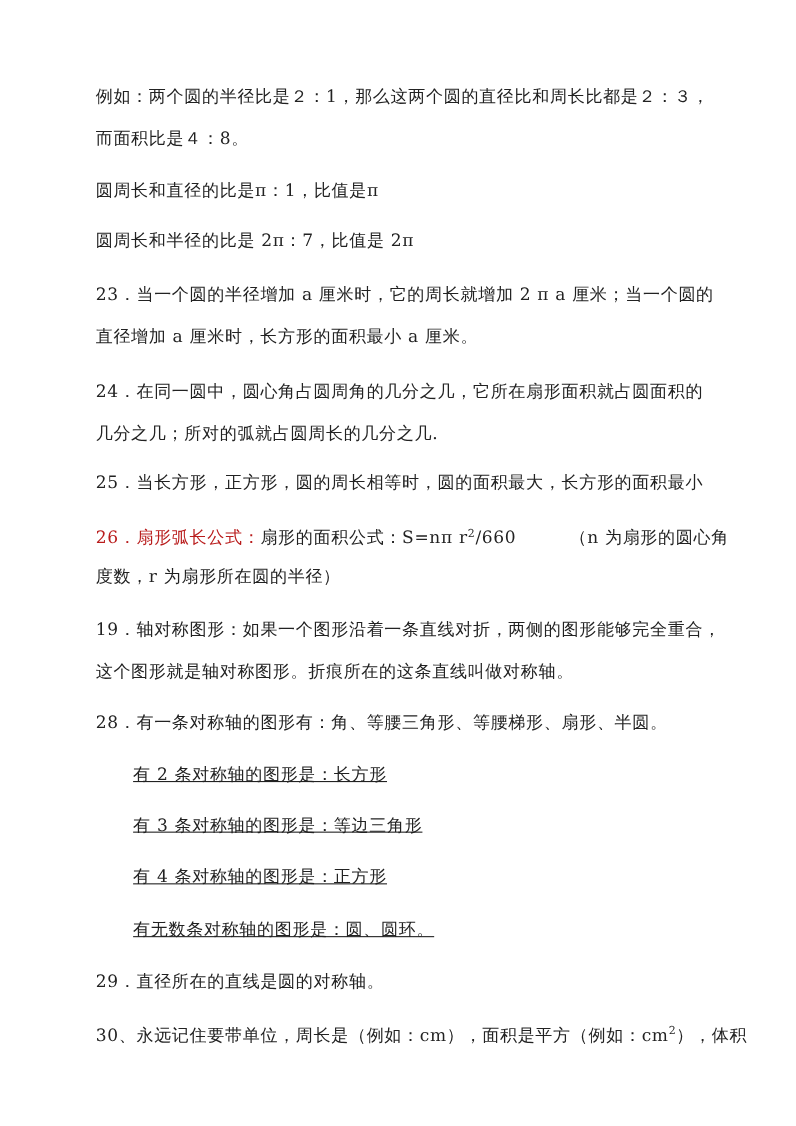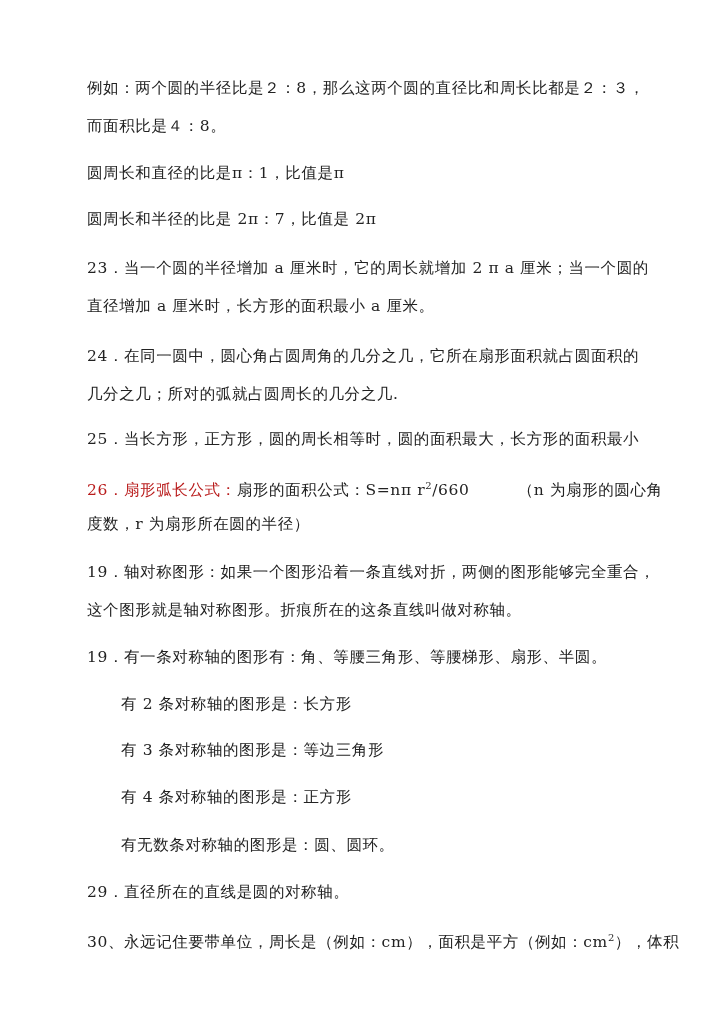--- a/index.html
+++ b/index.html
@@ -1,43 +1,43 @@
 <!DOCTYPE html>
 <html><head>
 <meta charset="utf-8">
 <style>
   html, body { margin: 0; padding: 0; background: #ffffff; }
   body { width: 724px; height: 1024px; position: relative; overflow: hidden;
          font-family: "DejaVu Serif", "Liberation Serif", serif; color: #222222; }
   .line { position: absolute; left: 87px; white-space: nowrap; font-size: 15.5px;
           line-height: 20px; letter-spacing: 0.6px; }
-  .indent { left: 121px; }
+  .indent { left: 121px; text-decoration: underline; }
   .red { color: #b91c1c; }
   .sup { font-size: 10px; vertical-align: 6px; }
 </style>
 </head>
 <body>
 
 <div>
-  <p class="line" style="top:62px">例如：两个圆的半径比是２：8，那么这两个圆的直径比和周长比都是２：３，</p>
+  <p class="line" style="top:62px">例如：两个圆的半径比是２：1，那么这两个圆的直径比和周长比都是２：３，</p>
   <p class="line" style="top:100px">而面积比是４：8。</p>
   <p class="line" style="top:147px">圆周长和直径的比是π：1，比值是π</p>
   <p class="line" style="top:193px">圆周长和半径的比是 2π：7，比值是 2π</p>
   <p class="line" style="top:242px">23．当一个圆的半径增加 a 厘米时，它的周长就增加 2 π a 厘米；当一个圆的</p>
   <p class="line" style="top:280px">直径增加 a 厘米时，长方形的面积最小 a 厘米。</p>
   <p class="line" style="top:330px">24．在同一圆中，圆心角占圆周角的几分之几，它所在扇形面积就占圆面积的</p>
   <p class="line" style="top:368px">几分之几；所对的弧就占圆周长的几分之几.</p>
   <p class="line" style="top:413px">25．当长方形，正方形，圆的周长相等时，圆的面积最大，长方形的面积最小</p>
   <p class="line" style="top:460px">
     <span class="red">26．扇形弧长公式：</span><span>扇形的面积公式：S=nπ r</span><span class="sup">2</span><span>/660　　　（n 为扇形的圆心角</span>
   </p>
   <p class="line" style="top:498px">度数，r 为扇形所在圆的半径）</p>
   <p class="line" style="top:546px">19．轴对称图形：如果一个图形沿着一条直线对折，两侧的图形能够完全重合，</p>
   <p class="line" style="top:584px">这个图形就是轴对称图形。折痕所在的这条直线叫做对称轴。</p>
-  <p class="line" style="top:631px">19．有一条对称轴的图形有：角、等腰三角形、等腰梯形、扇形、半圆。</p>
+  <p class="line" style="top:631px">28．有一条对称轴的图形有：角、等腰三角形、等腰梯形、扇形、半圆。</p>
   <p class="line indent" style="top:678px">有 2 条对称轴的图形是：长方形</p>
   <p class="line indent" style="top:724px">有 3 条对称轴的图形是：等边三角形</p>
   <p class="line indent" style="top:771px">有 4 条对称轴的图形是：正方形</p>
   <p class="line indent" style="top:819px">有无数条对称轴的图形是：圆、圆环。</p>
   <p class="line" style="top:866px">29．直径所在的直线是圆的对称轴。</p>
   <p class="line" style="top:912px">
     <span>30、永远记住要带单位，周长是（例如：cm），面积是平方（例如：cm</span><span class="sup">2</span><span>），体积</span>
   </p>
 </div>
 

